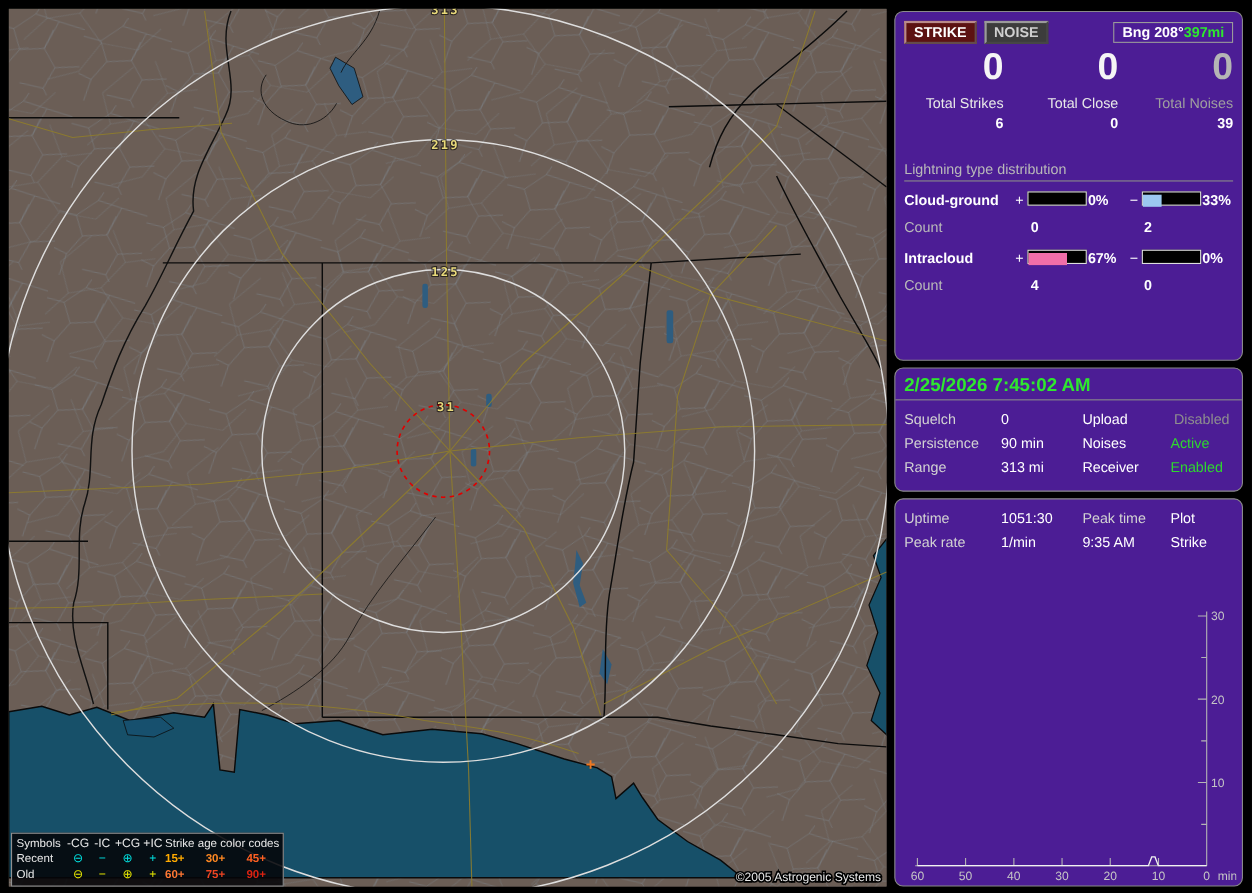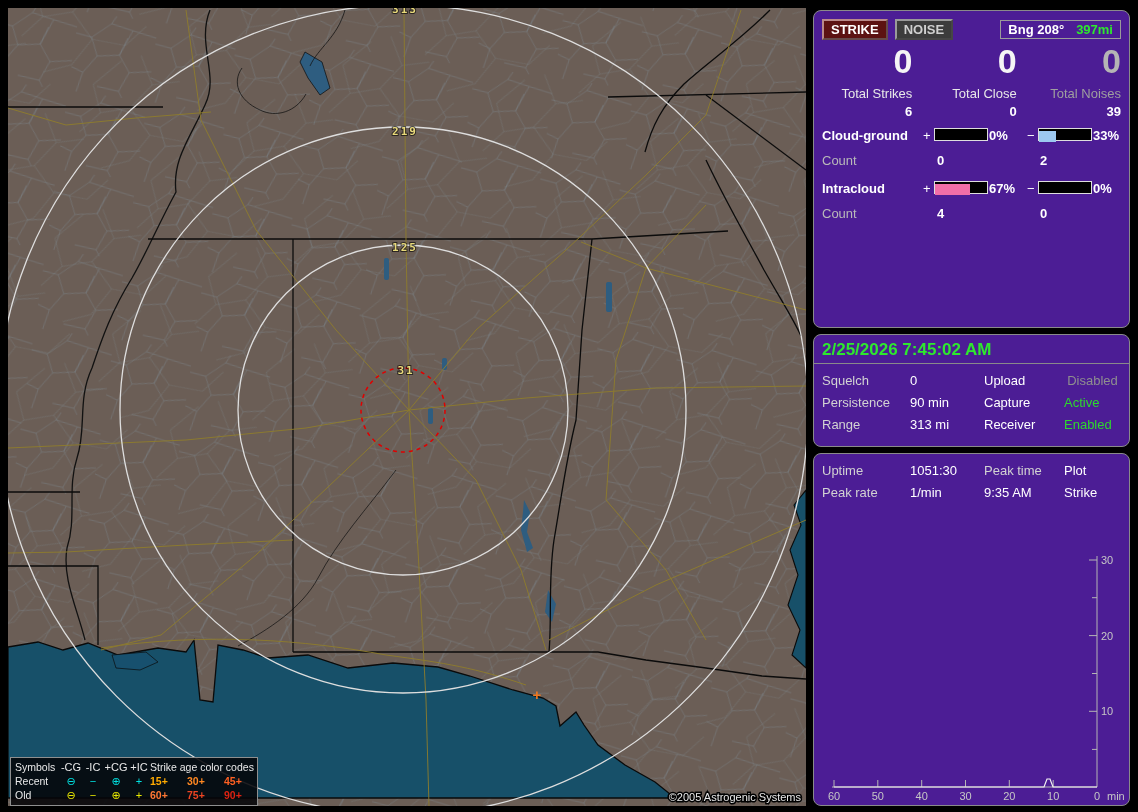--- a/index.html
+++ b/index.html
@@ -26,21 +26,21 @@
              color:#fff;font-size:13px;}
   #box1{top:10px;height:318px;padding:8px;}
   #box2{top:334px;height:113px;}
   #box3{top:453px;height:353px;}
 
   .toprow{display:flex;gap:7px;align-items:center;}
   .btn{font-weight:bold;font-size:13px;padding:0 7px;line-height:17px;cursor:default;}
   .btn-strike{background:#5c1212;color:#fff;border:2px outset #b98a8a;}
   .btn-noise{background:#3c3c3c;color:#cfcfcf;border:2px outset #9a9a9a;}
   .bng{margin-left:auto;border:1px solid #9a9a9a;padding:0 7px;line-height:17px;
-       font-weight:bold;display:flex;gap:12px;}
+       font-weight:bold;display:flex;gap:0;}
 
   .rates{display:grid;grid-template-columns:1fr 1fr 1fr;gap:14px;margin-top:25px;}
   .rate-btn-cell{text-align:center;}
   .rate-btn{display:inline-block;background:#6f6f6f;color:#fff;padding:0 7px;
             line-height:15px;border:2px outset #9e9e9e;font-size:13px;cursor:default;}
   .ratevals{display:grid;grid-template-columns:1fr 1fr 1fr;gap:14px;margin-top:2px;}
   .rate-val{text-align:right;font-size:34px;font-weight:bold;line-height:38px;}
 
   .totals{display:grid;grid-template-columns:1fr 1fr 1fr;gap:14px;margin-top:6px;}
   .totals div{text-align:right;}
@@ -212,20 +212,21 @@
     <div>
       <div style="color: rgb(232, 232, 232);">Total Close</div>
       <div class="tval">0</div>
     </div>
     <div>
       <div style="color: rgb(159, 159, 159);">Total Noises</div>
       <div class="tval">39</div>
     </div>
   </div>
 
+  <div class="dist-title">Lightning type distribution</div>
 
   <div class="drow">
     <span class="dlbl">Cloud-ground</span>
     <span class="sgn1">+</span>
     <span class="bar bar1">
         <span class="fill" style="display: block; background: rgb(240, 110, 168); width: 0%;"></span>
       </span>
     <span class="pct1">0%</span>
     <span class="sgn2">−</span>
     <span class="bar bar2">
@@ -262,21 +263,21 @@
 <div class="panel-box" id="box2">
   <div class="dt">2/25/2026 7:45:02 AM</div>
   <div class="srows">
     <span class="glbl">Squelch</span>
     <span class="gval">0</span>
     <span class="gval">Upload</span>
     <span style="color: rgb(143, 143, 143); text-align: center;">Disabled</span>
 
     <span class="glbl">Persistence</span>
     <span class="gval">90 min</span>
-    <span class="gval">Capture</span>
+    <span class="gval">Noises</span>
     <span style="color: rgb(46, 216, 46);">Active</span>
 
     <span class="glbl">Range</span>
     <span class="gval">313 mi</span>
     <span class="gval">Receiver</span>
     <span style="color: rgb(46, 216, 46);">Enabled</span>
   </div>
 </div>
 
 <div class="panel-box" id="box3">

